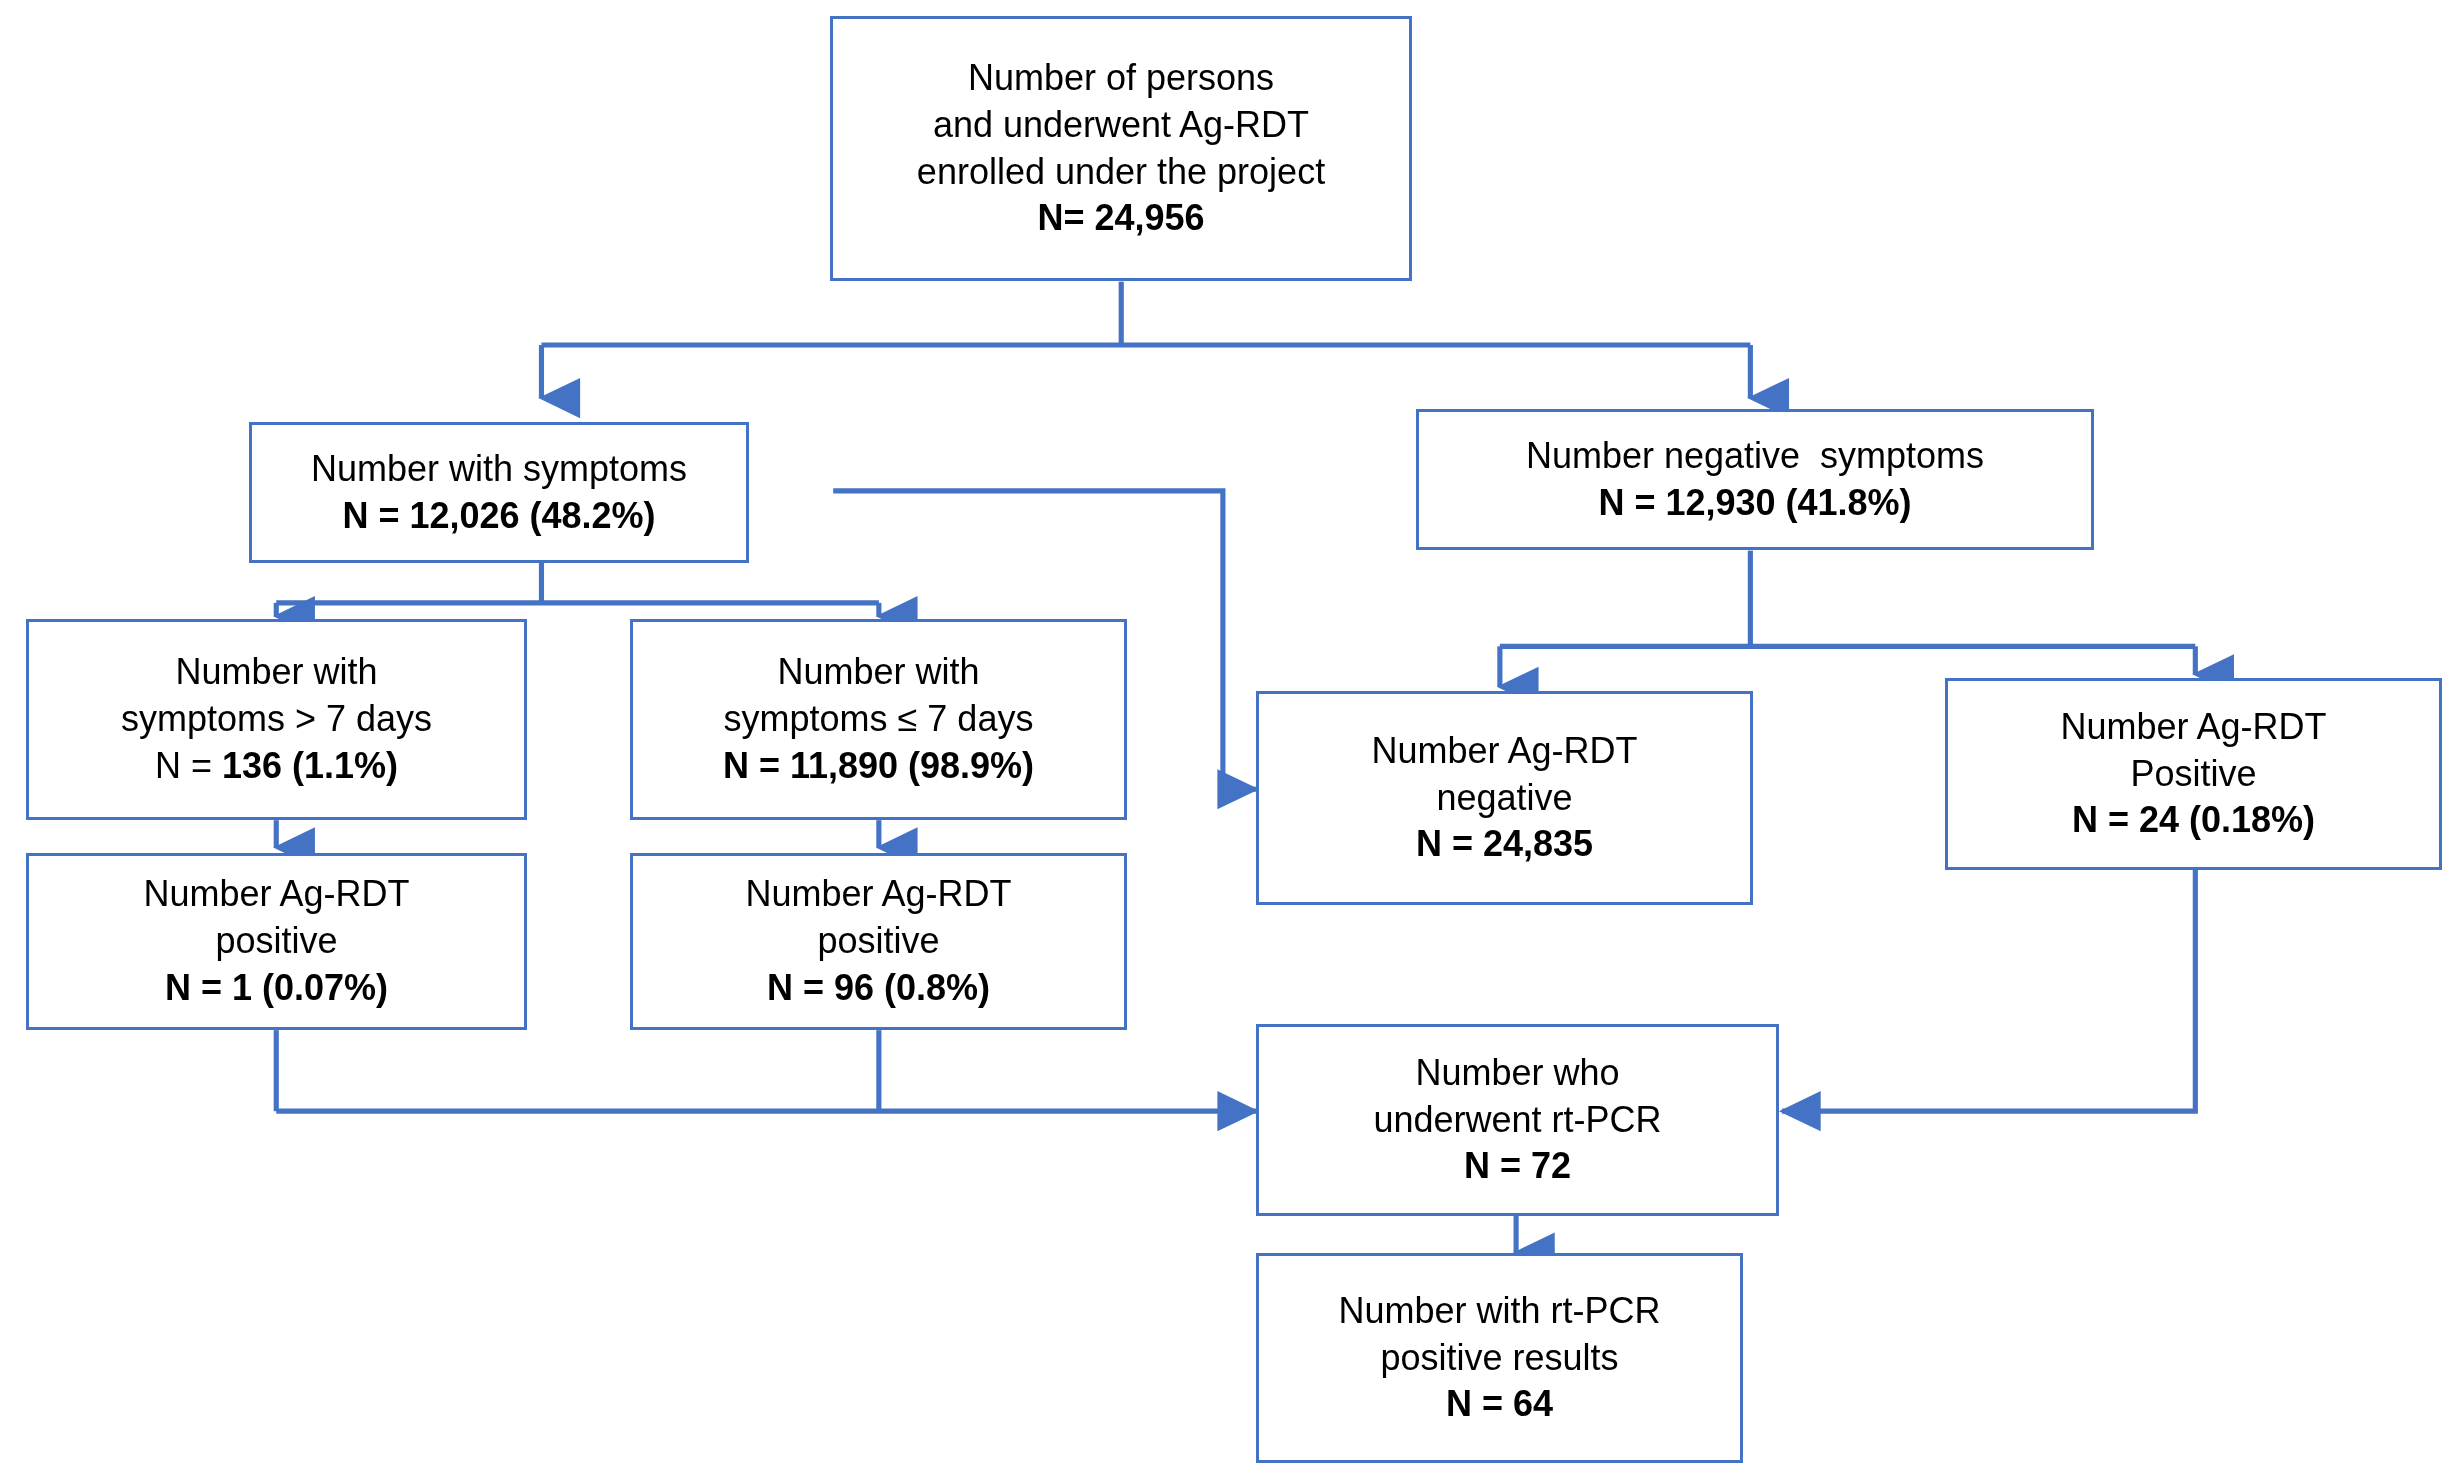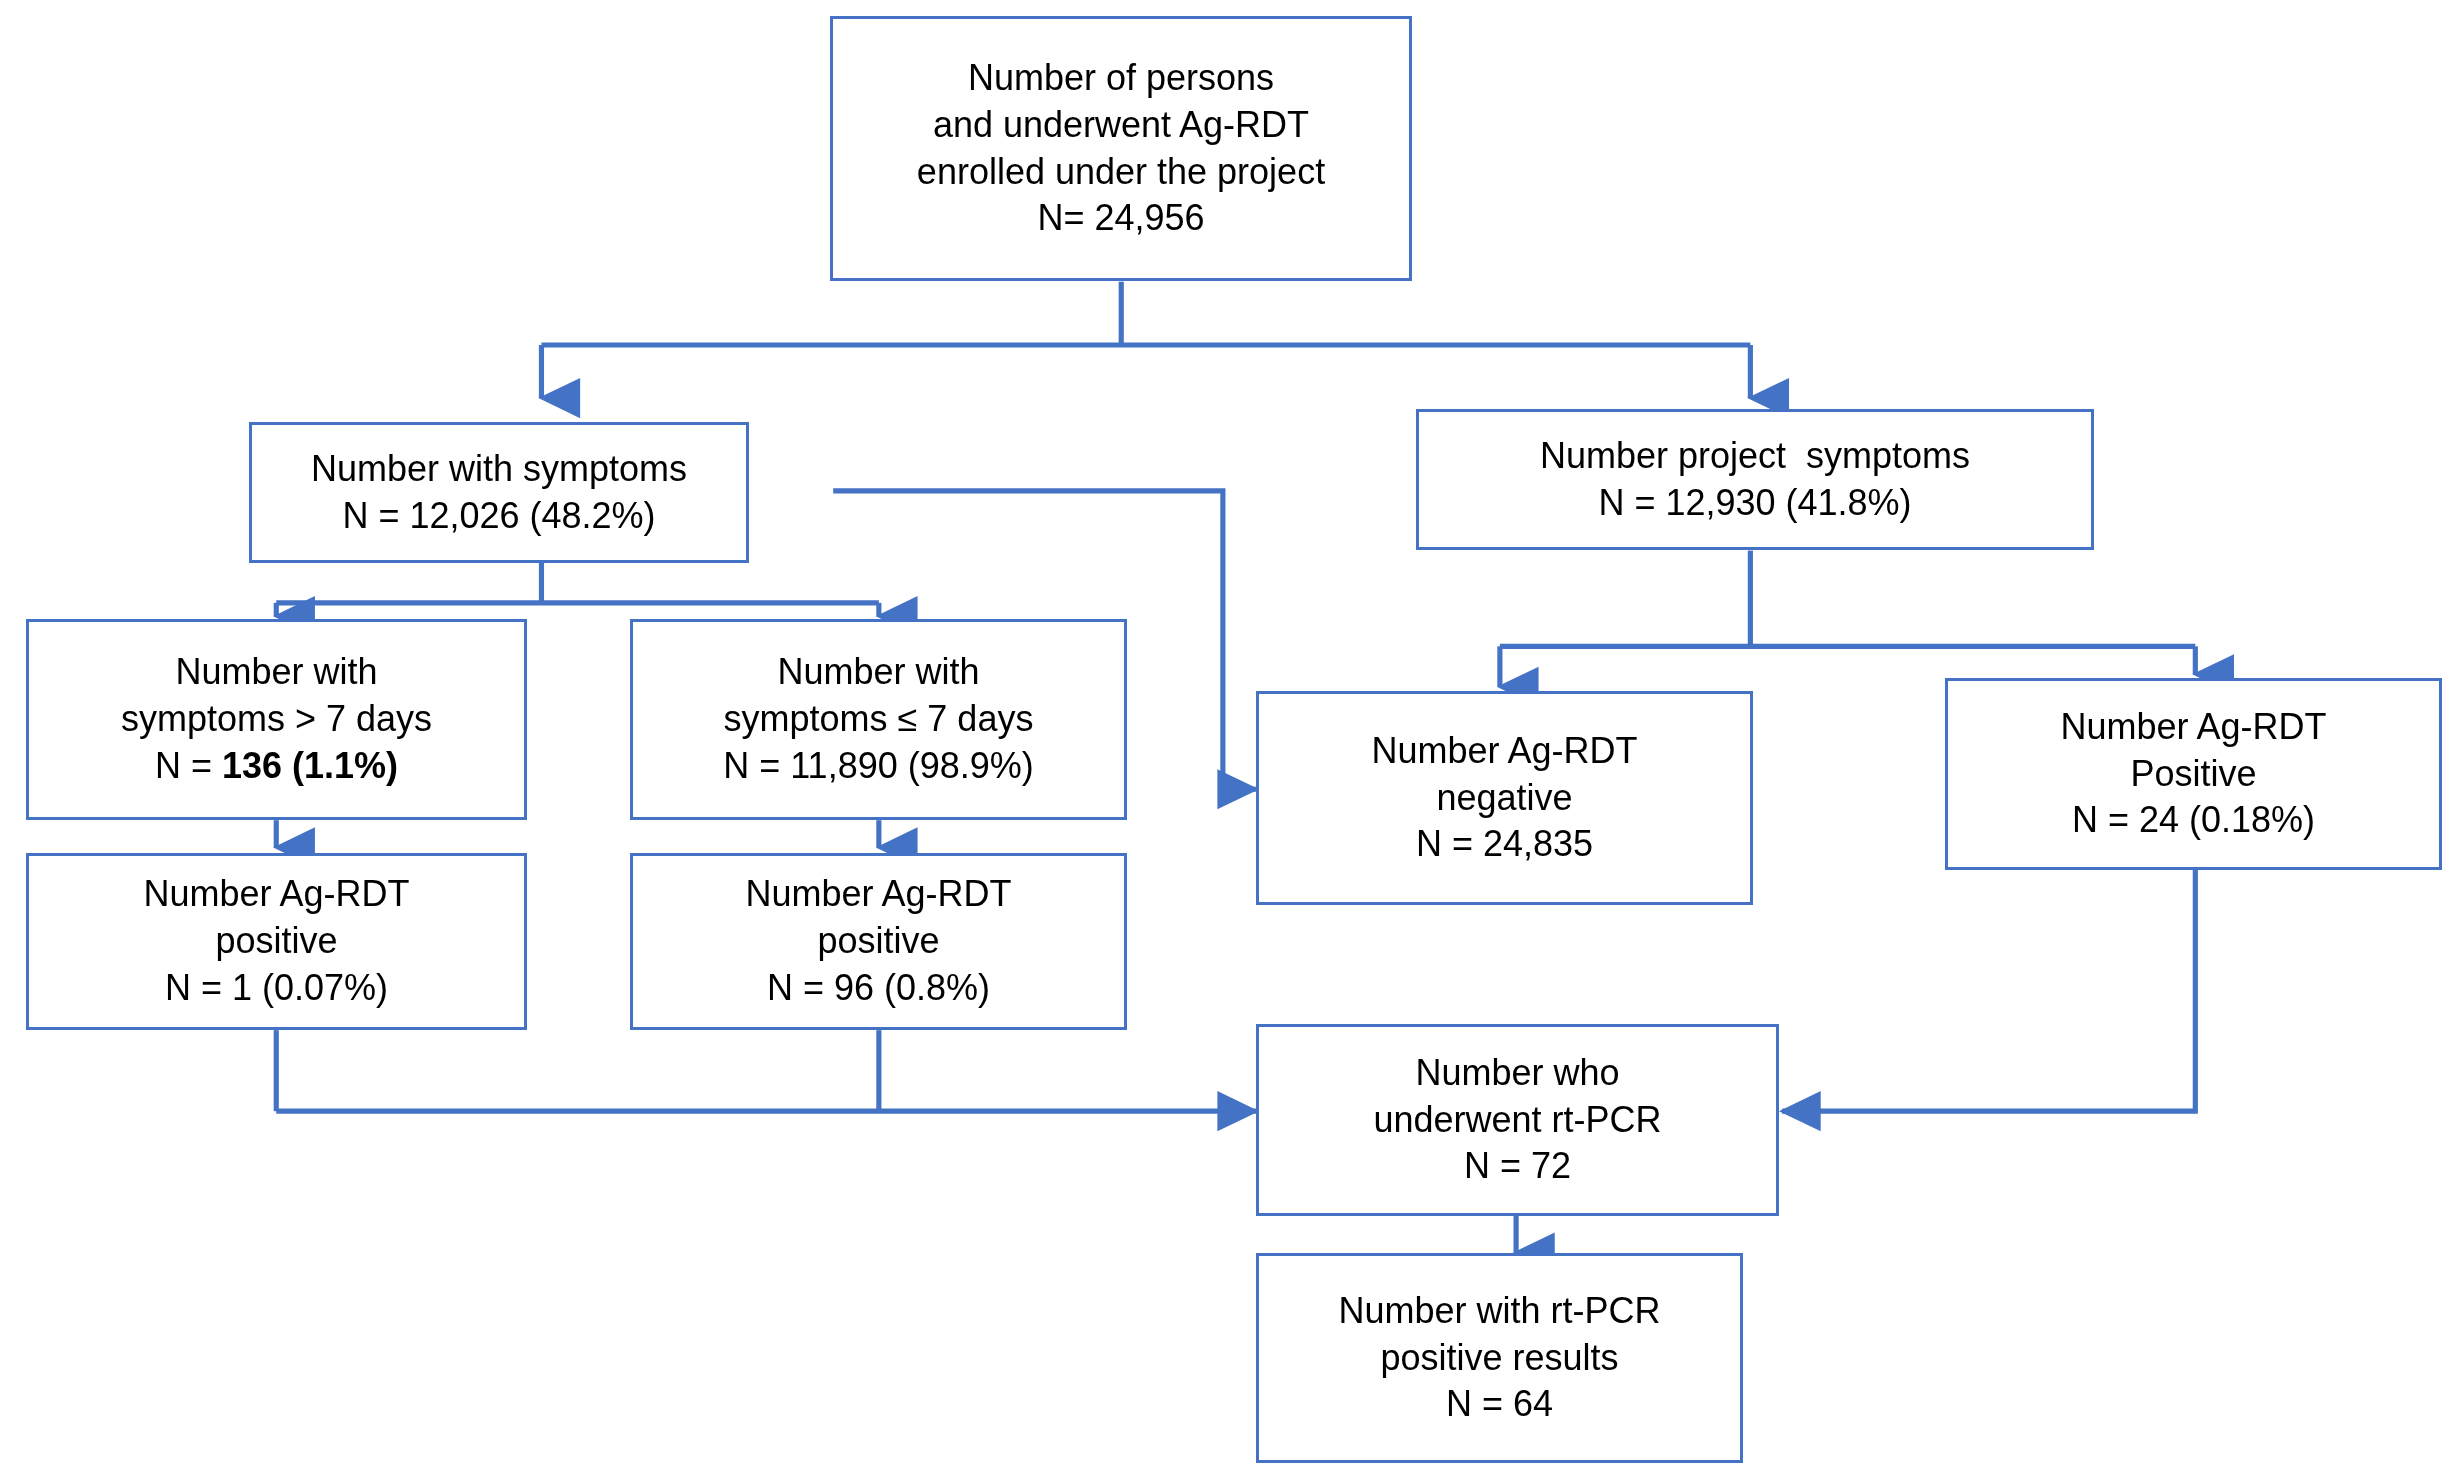--- a/index.html
+++ b/index.html
@@ -38,21 +38,21 @@
     color: #000000;
     font-size: 36px;
     line-height: 1.30;
     z-index: 2;
   }
   .node .line {
     display: block;
     white-space: pre;
   }
   .node .line.bold {
-    font-weight: normal;
+    font-weight: bold;
   }
   .node .line .lbl {
     font-weight: normal;
   }
   .node .line .val {
     font-weight: bold;
   }
 </style>
 </head>
 <body>
@@ -108,21 +108,21 @@
     <span class="line">enrolled under the project</span>
     <span class="line bold">N= 24,956</span>
   </div>
 
   <div class="node" style="left:249px; top:422px; width:500px; height:141px;">
     <span class="line">Number with symptoms</span>
     <span class="line bold">N = 12,026 (48.2%)</span>
   </div>
 
   <div class="node" style="left:1416px; top:409px; width:678px; height:141px;">
-    <span class="line">Number project  symptoms</span>
+    <span class="line">Number negative  symptoms</span>
     <span class="line bold">N = 12,930 (41.8%)</span>
   </div>
 
   <div class="node" style="left:26px; top:619px; width:501px; height:201px;">
     <span class="line">Number with</span>
     <span class="line">symptoms &gt; 7 days</span>
     <span class="line"><span class="lbl">N = </span><span class="val">136 (1.1%)</span></span>
   </div>
 
   <div class="node" style="left:630px; top:619px; width:497px; height:201px;">

